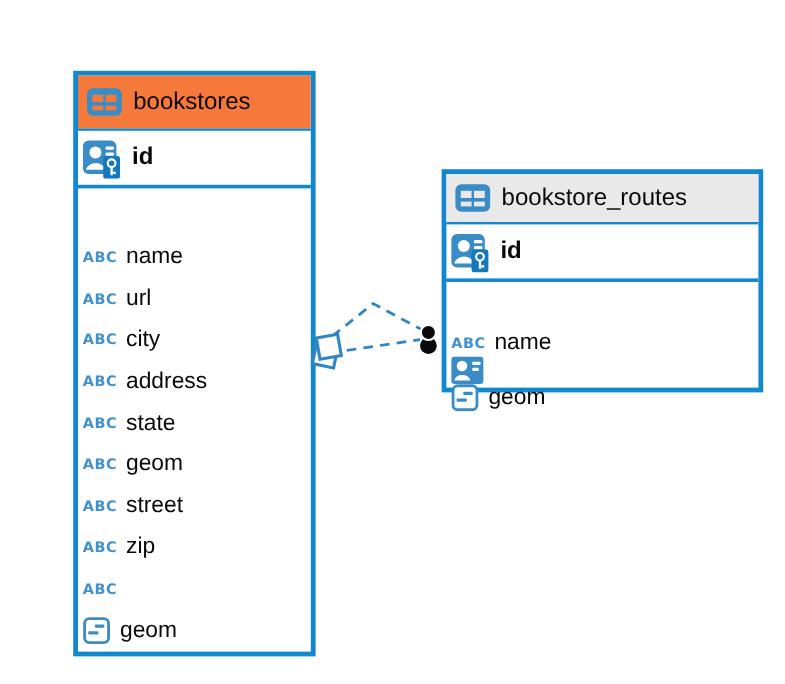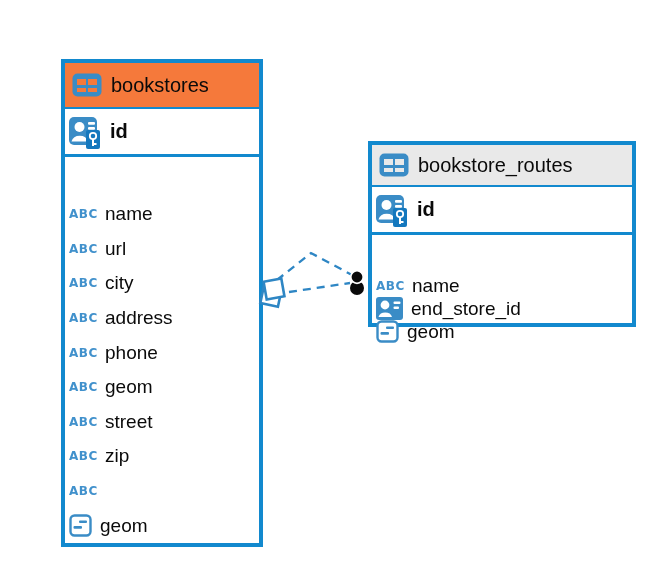--- a/index.html
+++ b/index.html
@@ -99,21 +99,21 @@
       <div class="field-row">
         <span class="abc-icon">ABC</span>
         <span>city</span>
       </div>
       <div class="field-row">
         <span class="abc-icon">ABC</span>
         <span>address</span>
       </div>
       <div class="field-row">
         <span class="abc-icon">ABC</span>
-        <span>phone</span>
+        <span>state</span>
       </div>
       <div class="field-row">
         <span class="abc-icon">ABC</span>
         <span>geom</span>
       </div>
       <div class="field-row">
         <span class="abc-icon">ABC</span>
         <span>street</span>
       </div>
       <div class="field-row">
@@ -175,21 +175,20 @@
       <div class="field-row">
         <span class="icon-box">
           <svg width="27" height="23" viewBox="0 0 27 23">
             <rect x="0" y="0" width="27" height="23" rx="3" fill="var(--icon-blue)"></rect>
             <circle cx="9" cy="8" r="4.4" fill="#fff"></circle>
             <path d="M2.5 20 a7 6 0 0 1 13.5 0 z" fill="#fff"></path>
             <rect x="17.5" y="4.5" width="7" height="2.6" rx="1" fill="#fff"></rect>
             <rect x="17.5" y="9.5" width="5.5" height="2.6" rx="1" fill="#fff"></rect>
           </svg>
         </span>
-        <span>end_store_id</span>
       </div>
       <div class="field-row">
         <span class="icon-box">
           <svg width="23" height="23" viewBox="0 0 23 23">
             <rect x="1.5" y="1.5" width="20" height="20" rx="4" fill="#fff" stroke="var(--icon-blue)" stroke-width="2.4"></rect>
             <rect x="10" y="6.5" width="8" height="2.6" rx="1" fill="var(--icon-blue)"></rect>
             <rect x="4.5" y="12" width="8.5" height="2.8" rx="1" fill="var(--icon-blue)"></rect>
           </svg>
         </span>
         <span>geom</span>

